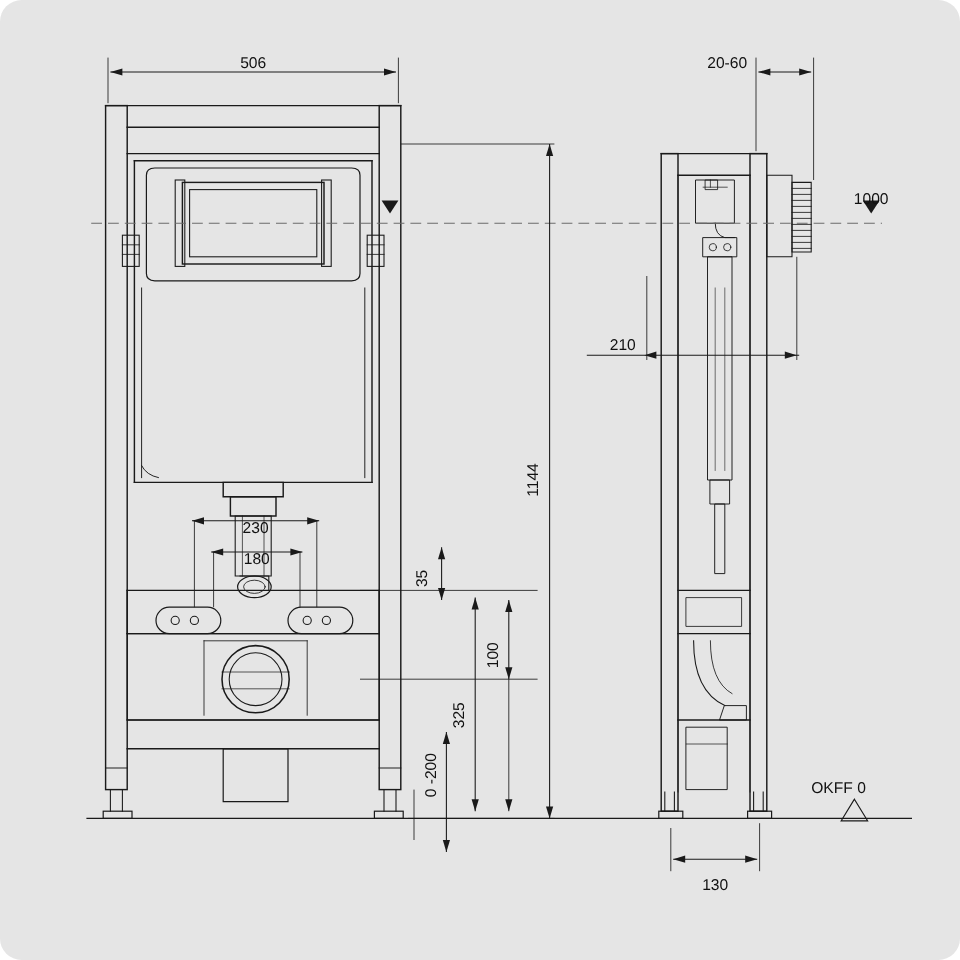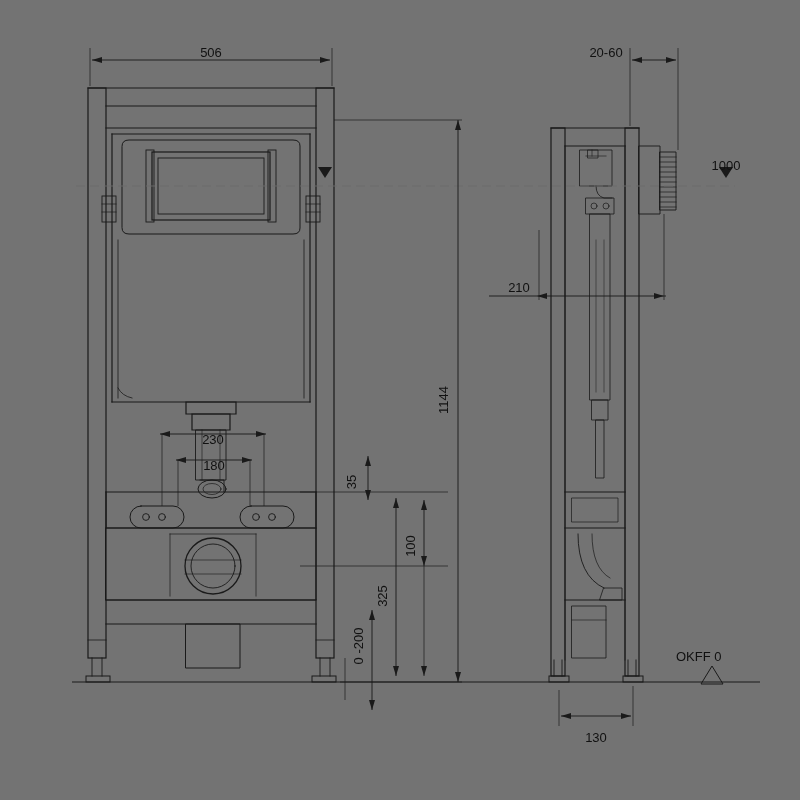--- a/index.html
+++ b/index.html
@@ -7,22 +7,23 @@
     padding: 0;
     background: #ffffff;
   }
   body {
     font-family: "Liberation Sans", sans-serif;
   }
   #stage {
     position: relative;
     width: 800px;
     height: 800px;
-    background: #737373;
+    background: #e5e5e5;
     overflow: hidden;
+    border-radius: 18px;
   }
   #stage svg {
     position: absolute;
     top: 0;
     left: 0;
   }
   .dimtext {
     font-family: "Liberation Sans", sans-serif;
     font-size: 13px;
     fill: #111111;

